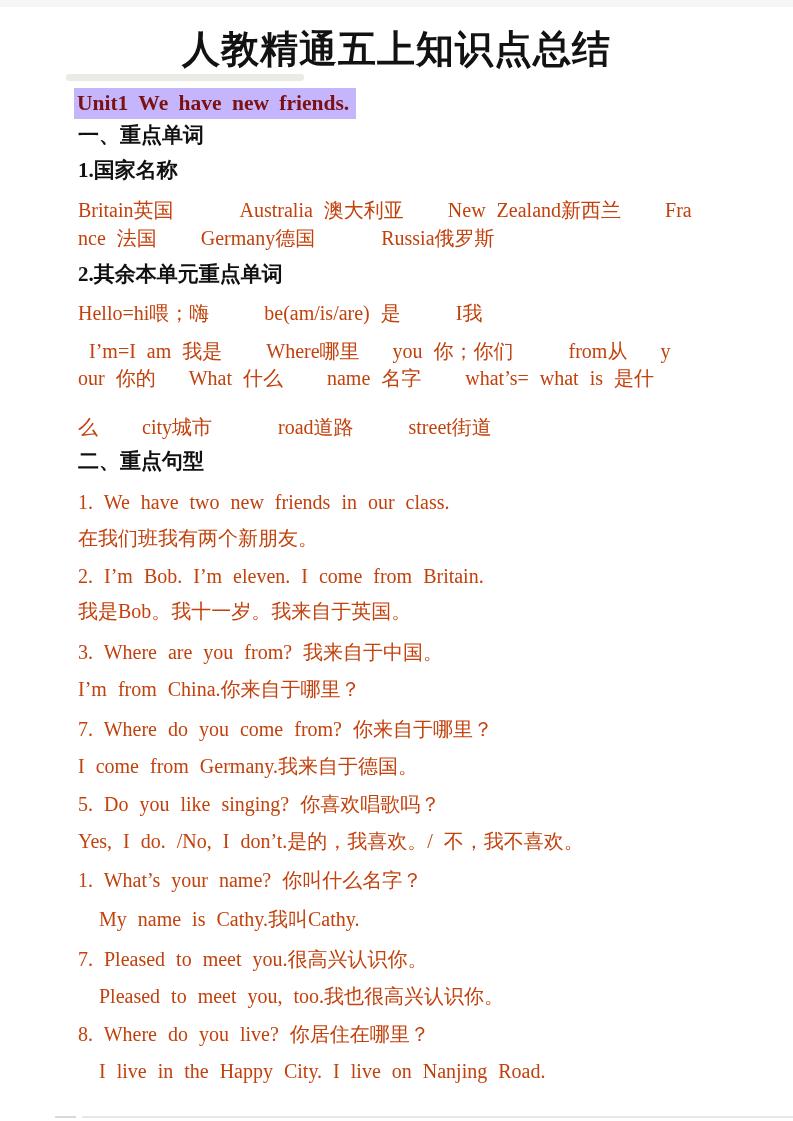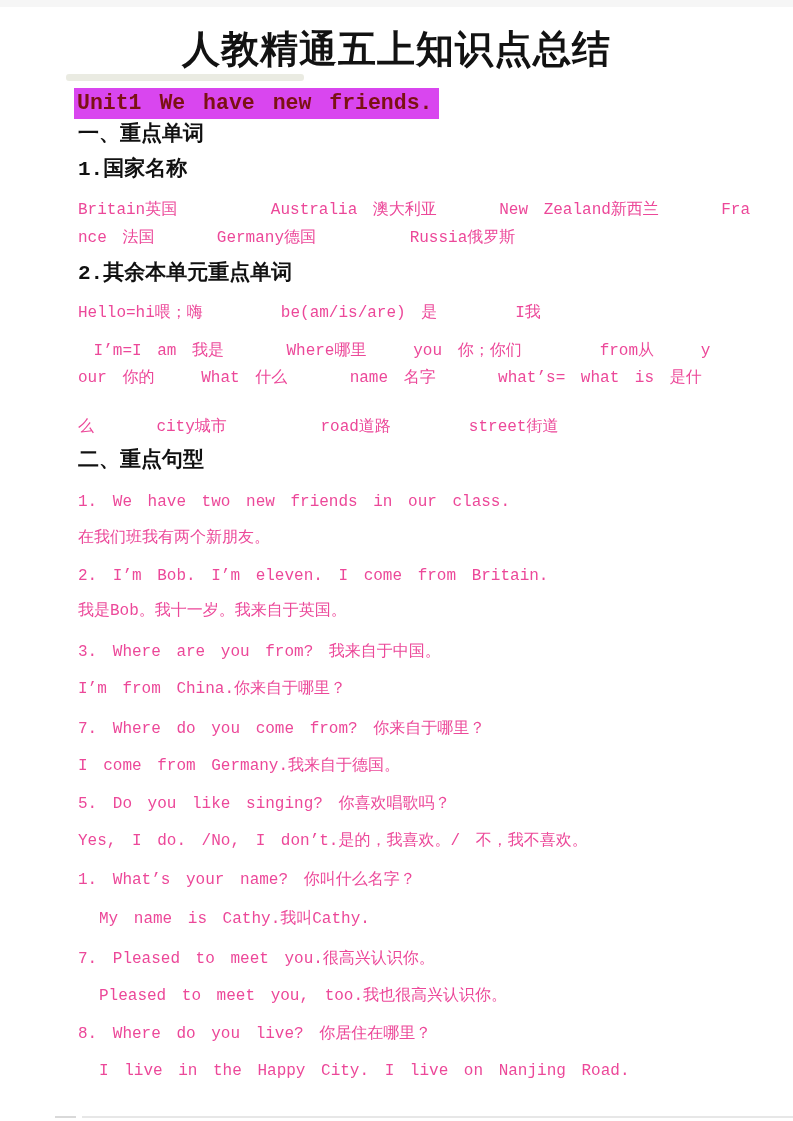--- a/index.html
+++ b/index.html
@@ -2,48 +2,48 @@
 <html><head>
 <meta charset="utf-8">
 <style>
   html, body { margin: 0; padding: 0; background: #ffffff; }
   .page {
     position: relative;
     width: 793px;
     height: 1121px;
     background: #ffffff;
     overflow: hidden;
-    font-family: Liberation Mono, monospace;
+    font-family: Liberation Serif, serif;
     color: #1c1c1c;
   }
   .top-strip {
     position: absolute; top: 0; left: 0; width: 100%; height: 7px;
     background: #f6f6f6;
   }
   .title {
     position: absolute; top: 24px; left: 0; width: 100%;
     margin: 0; text-align: center;
     font-size: 38px; font-weight: 700; color: #121212;
     letter-spacing: 1px;
   }
   .smudge {
     position: absolute; top: 74px; left: 66px; width: 238px; height: 7px;
     background: #d9dbca; opacity: 0.55; border-radius: 3px;
   }
   .unit-banner { position: absolute; top: 91px; left: 74px; }
   .unit-banner .hl {
-    background: #d946ef; color: #7b1113;
+    background: #c4b5fd; color: #7b1113;
     font-size: 21.5px; font-weight: 700;
     padding: 3px 7px 4px 3px; word-spacing: 5px; white-space: pre;
   }
   .line {
     position: absolute; left: 78px;
-    font-size: 16px; line-height: 26px;
+    font-size: 20px; line-height: 26px;
     white-space: pre; word-spacing: 6px;
-    color: #ec4899;
+    color: #c2410c;
   }
   .bold { font-weight: 700; font-size: 21px; word-spacing: 2px; color: #111; text-align: center; }
   .indent { left: 99px; }
   .rule {
     position: absolute; height: 2px; background: #e2e2e2;
   }
   .rule.seg1 { top: 1116px; left: 55px; width: 21px; background: #d9d9d9; }
   .rule.seg2 { top: 1116px; left: 82px; width: 711px; background: #e7e7e7; }
 </style>
 </head>

